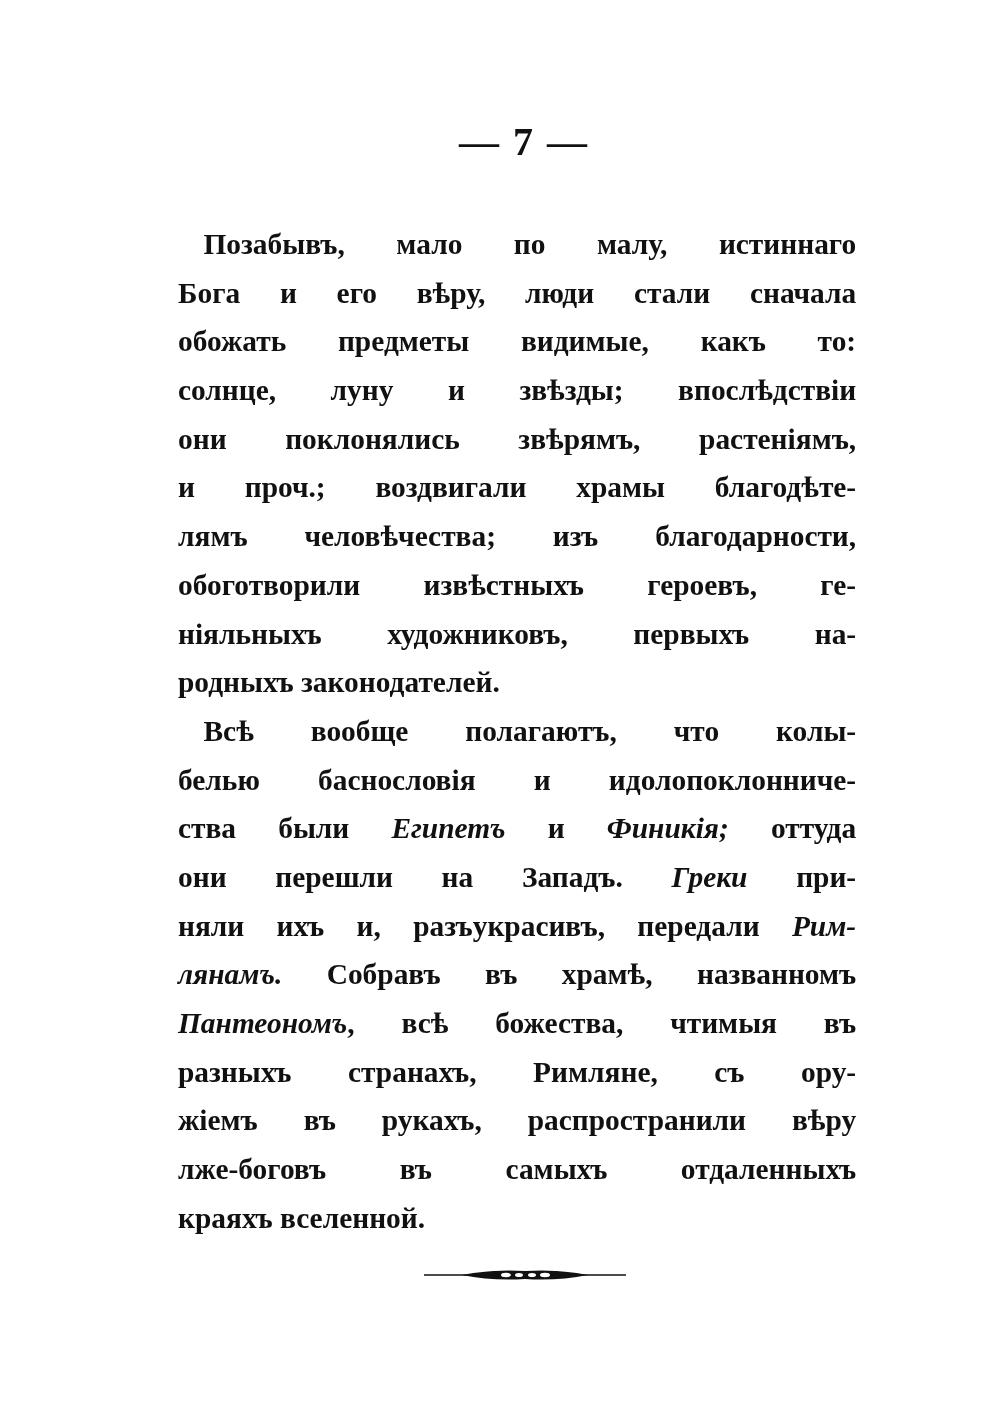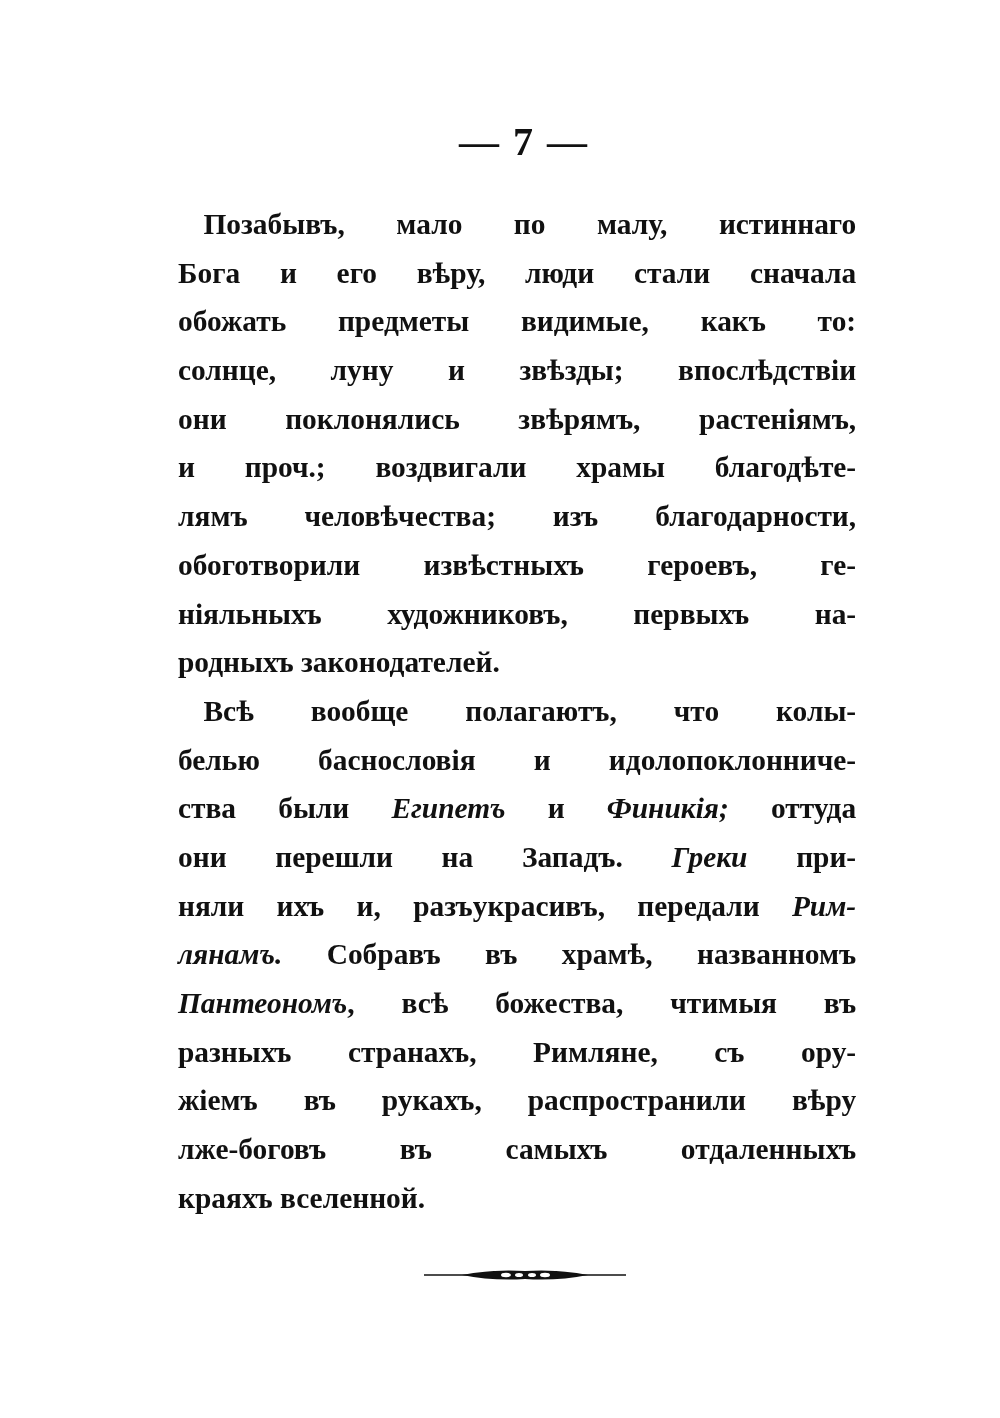--- a/index.html
+++ b/index.html
@@ -22,21 +22,21 @@
       width: 1048px;
       text-align: center;
       font-family: "Liberation Serif", serif;
       font-weight: bold;
       font-size: 40px;
       letter-spacing: 2px;
     }
     .text-block {
       position: absolute;
       left: 178px;
-      top: 200px;
+      top: 220px;
       width: 692px;
     }
     .line {
       height: 48.7px;
       line-height: 48.7px;
       font-size: 30px;
       font-weight: bold;
       font-family: "Liberation Serif", serif;
       white-space: nowrap;
       text-align: justify;

